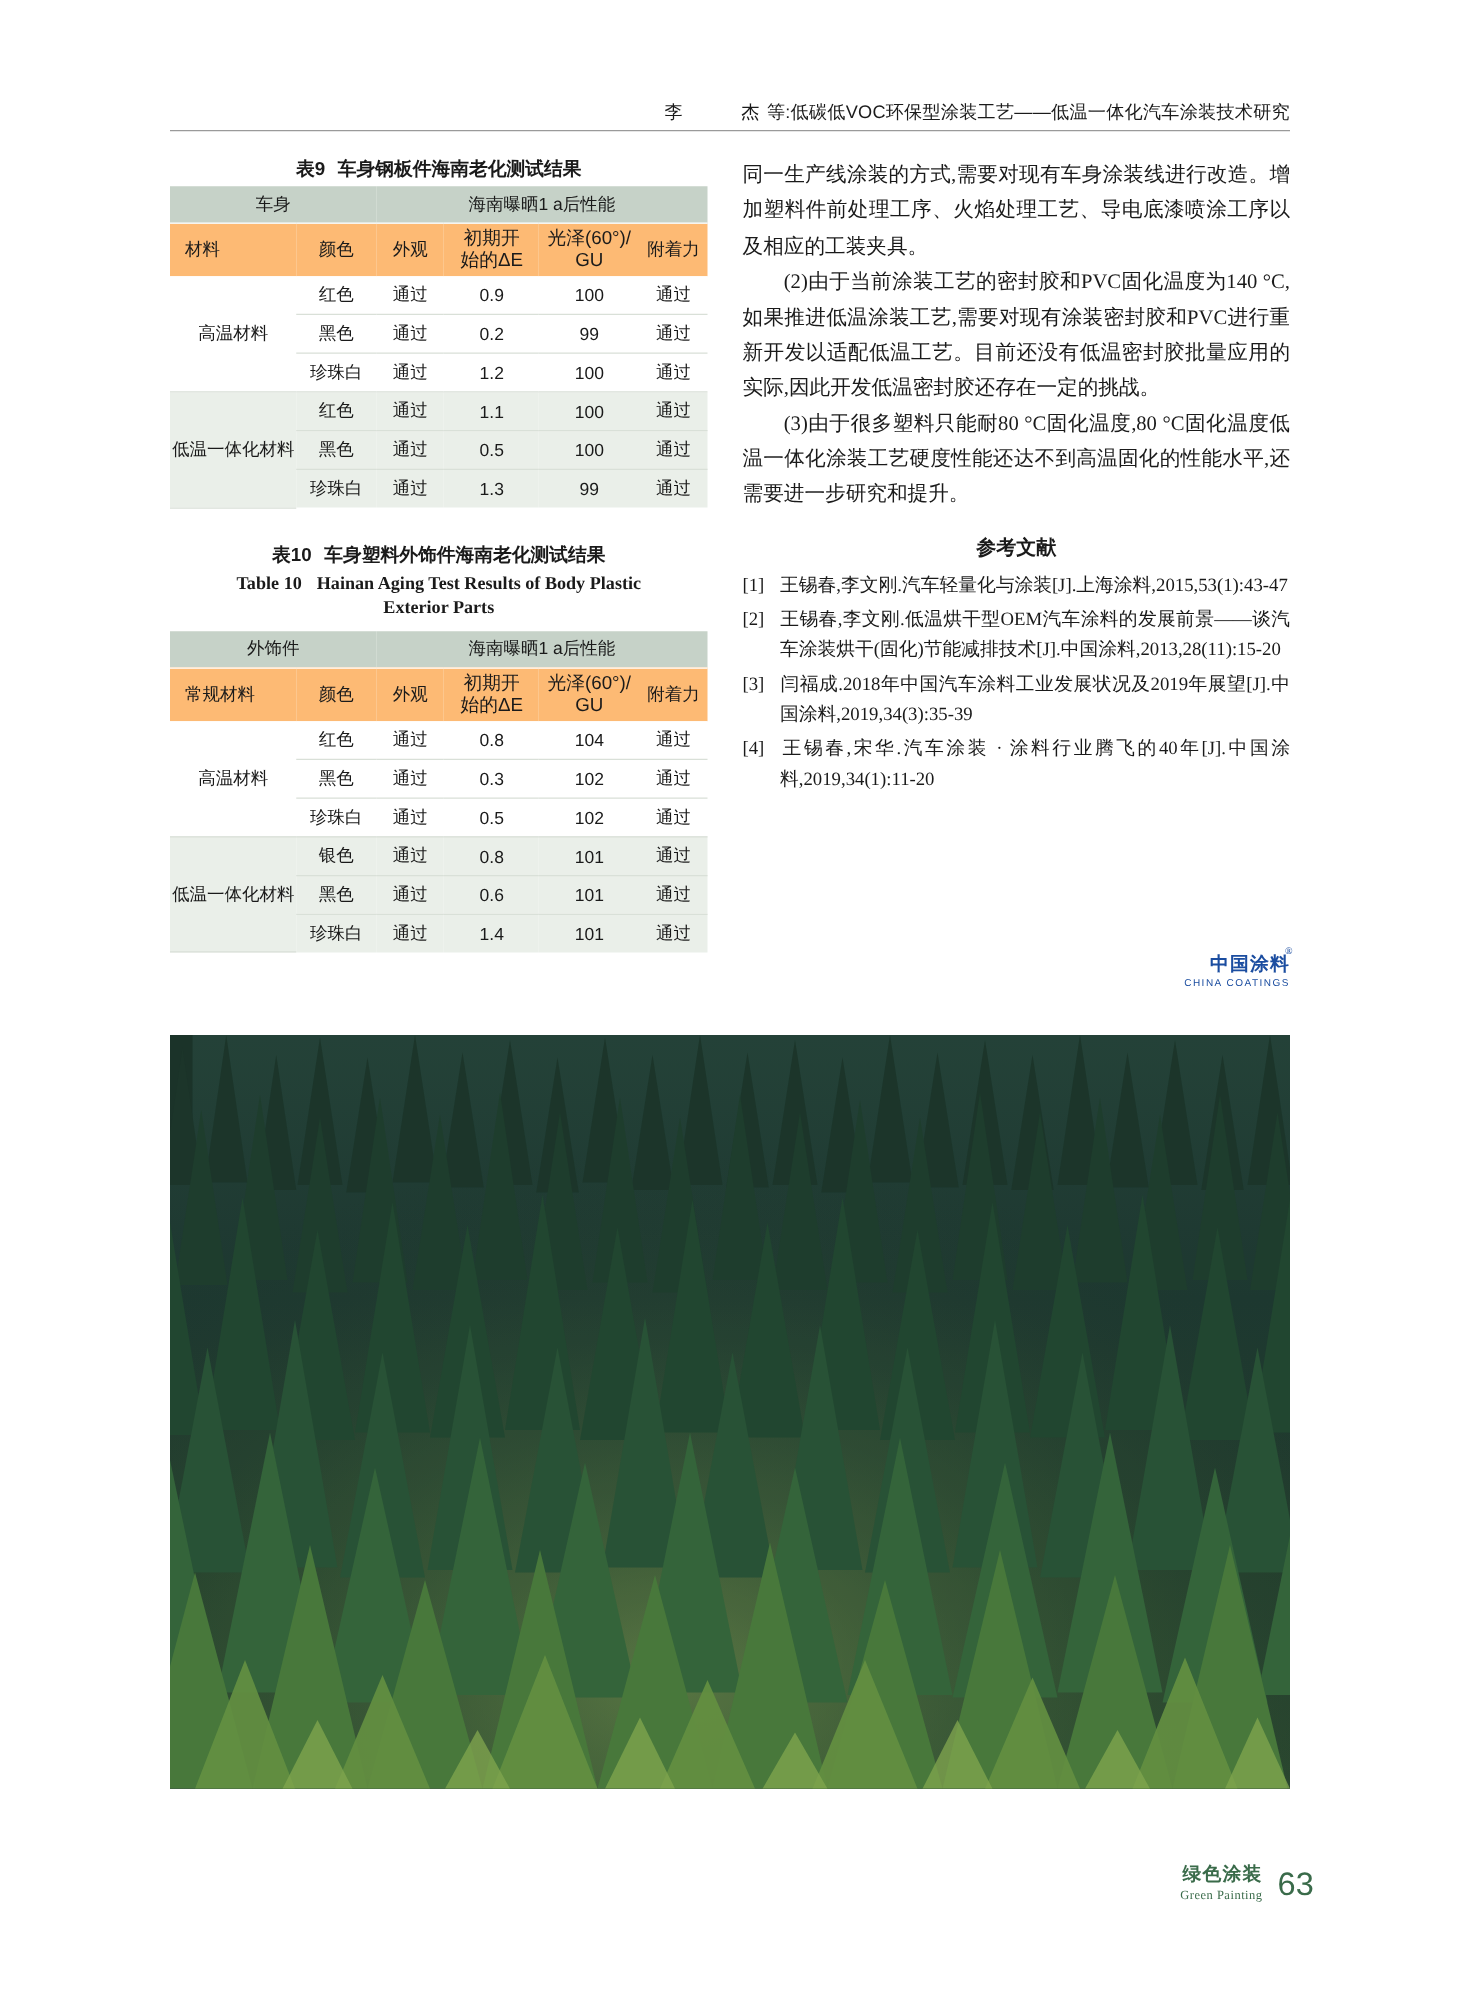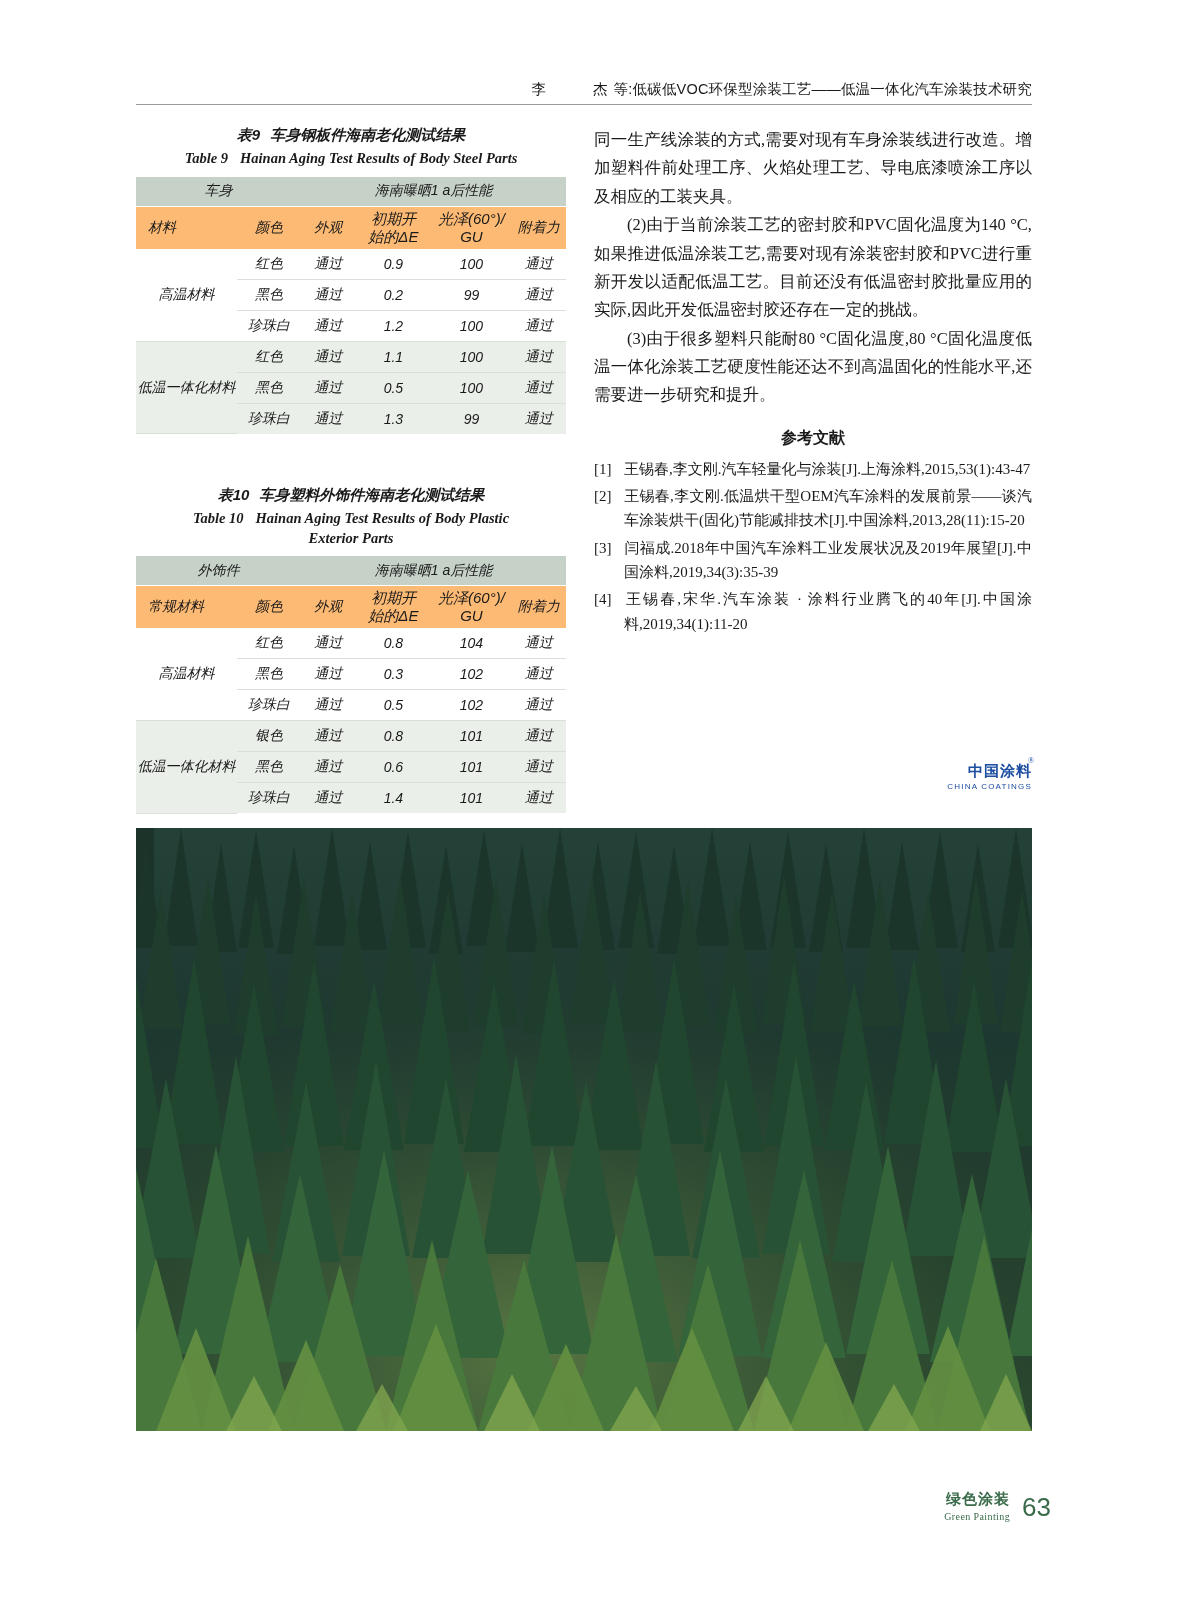--- a/index.html
+++ b/index.html
@@ -107,21 +107,21 @@
   }
   .sub { font-size: 15px; line-height: 1.2; }
   .grp-a td { background: #ffffff; height: 30px; }
   .grp-b td { background: #eaefe9; height: 30px; }
   .rowline td { border-bottom: 1px solid #d9e0d8; }
   .cell-mat {
     text-align: center;
     font-size: 14px;
     line-height: 1.25;
   }
-  .tbl-wrap { margin-bottom: 0; font-style: italic; }
+  .tbl-wrap { margin-bottom: 0; }
 
   
   .body-p {
     font-size: 16.5px;
     line-height: 1.72;
     text-align: justify;
     text-justify: inter-ideograph;
     margin: 0 0 0 0;
     font-family: "Liberation Serif", serif;
   }
@@ -226,23 +226,20 @@
   <div class="runhead">
     <span class="author">李　　杰</span><span>等:低碳低VOC环保型涂装工艺——低温一体化汽车涂装技术研究</span>
   </div>
   <div class="runhead-rule"></div>
 
   <div class="col-left">
 
     <div class="tbl-wrap">
       <div class="tbl-title-cn">
         <span class="num">表9</span><span>车身钢板件海南老化测试结果</span>
-      </div>
-      <div class="tbl-title-en">
-        <span class="num">Table 9</span><span>Hainan Aging Test Results of Body Steel Parts</span>
       </div>
 
       <table class="data">
         <tbody>
             <tr class="hdr-band">
           <td colspan="2">车身</td>
           <td colspan="4">海南曝晒1 a后性能</td>
         </tr>
         <tr class="hdr-band2">
           <td class="left" style="width:92px">材料</td>
@@ -301,21 +298,21 @@
           <td>珍珠白</td>
           <td>通过</td>
           <td>1.3</td>
           <td>99</td>
           <td>通过</td>
         </tr>
       </tbody>
         </table>
     </div>
 
-    <div class="tbl-wrap" style="margin-top:52px">
+    <div class="tbl-wrap" style="margin-top:28px">
       <div class="tbl-title-cn">
         <span class="num">表10</span><span>车身塑料外饰件海南老化测试结果</span>
       </div>
       <div class="tbl-title-en">
         <span class="num">Table 10</span><span>Hainan Aging Test Results of Body Plastic</span>
         <div>Exterior Parts</div>
       </div>
 
       <table class="data">
         <tbody>

